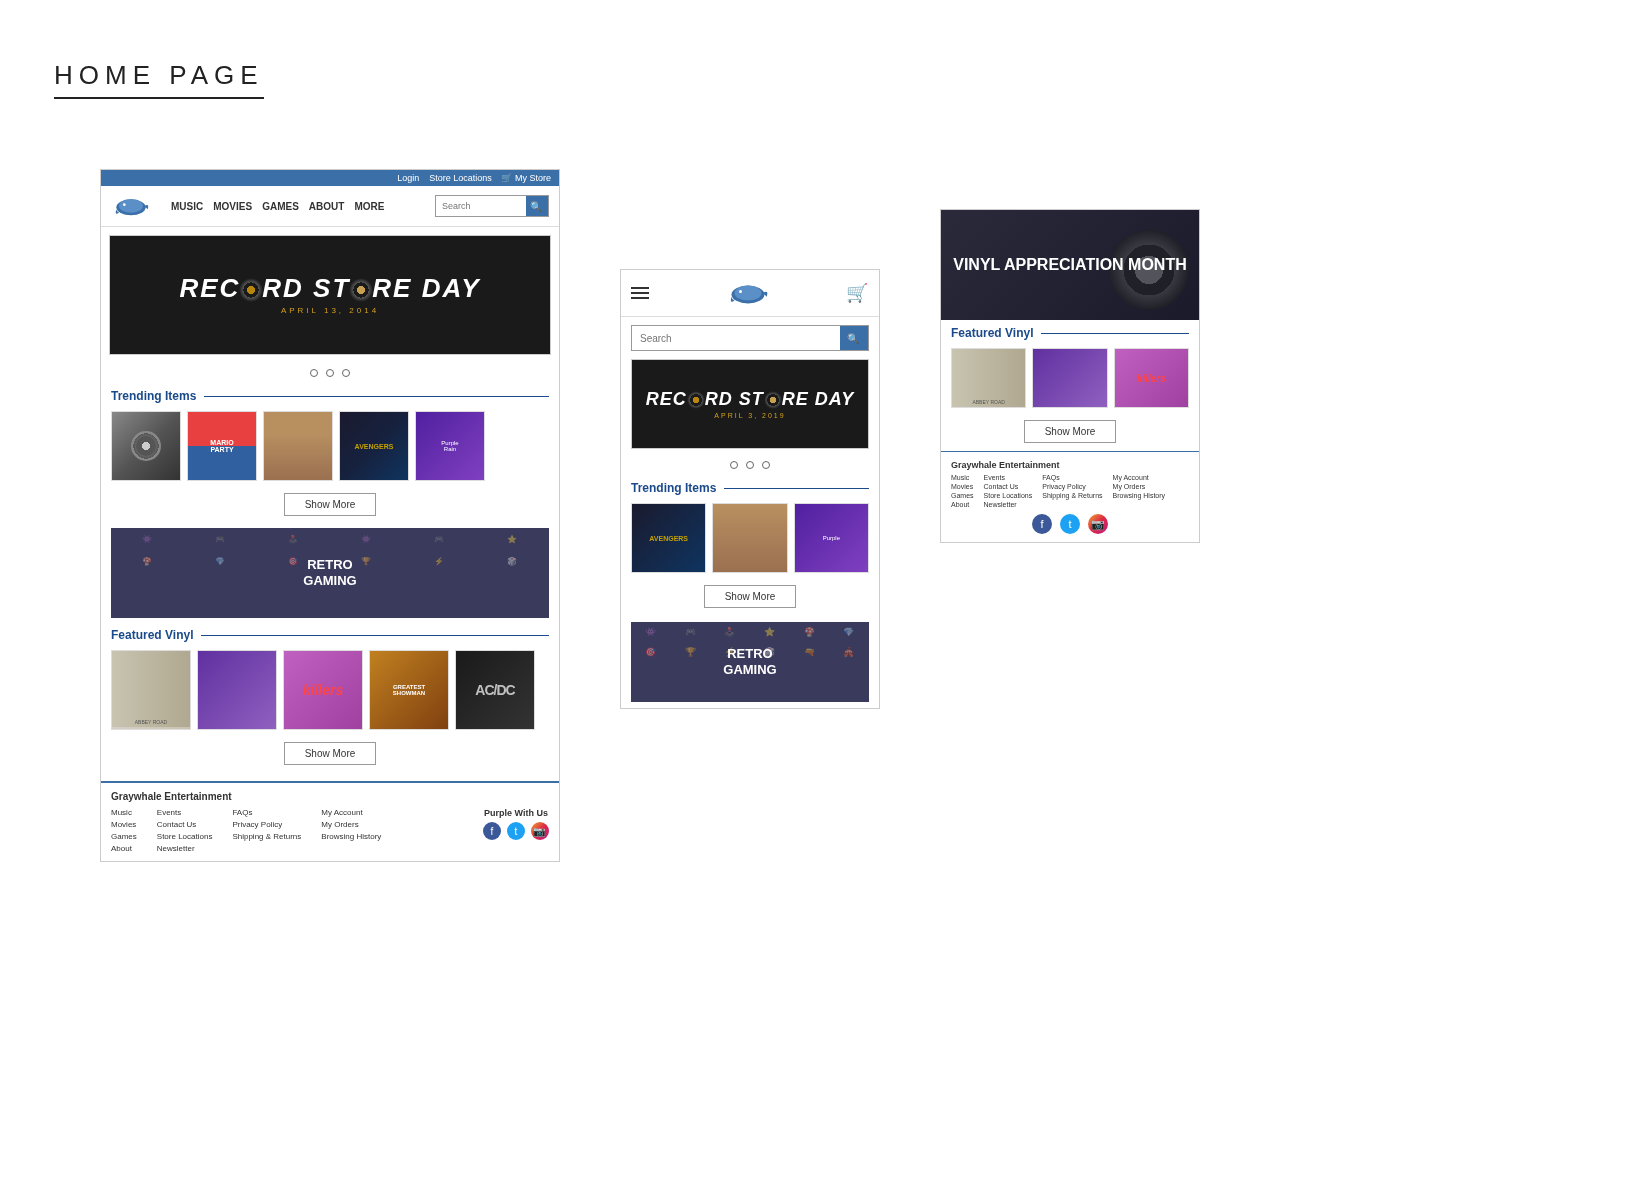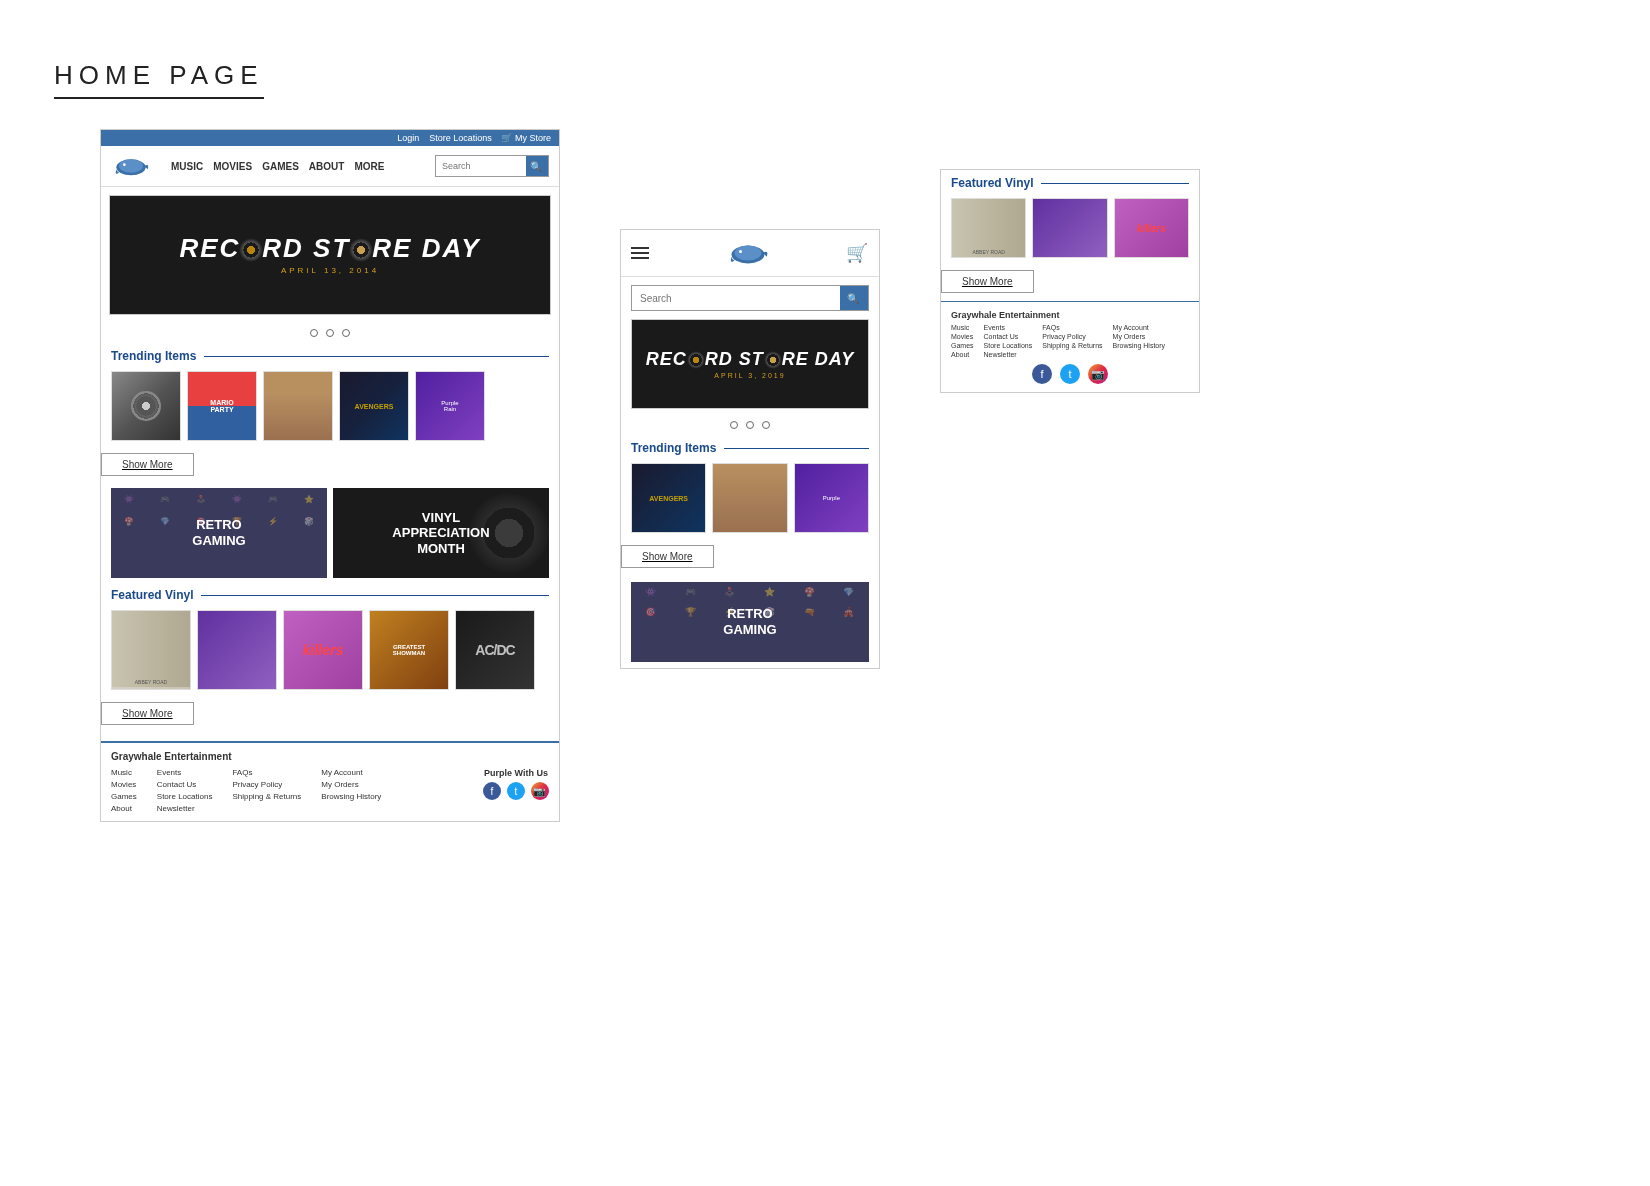--- a/index.html
+++ b/index.html
@@ -26,20 +26,21 @@
       padding-bottom: 6px;
     }
 
     
     .mockups-container {
       display: flex;
       flex-direction: row;
       align-items: flex-start;
       padding: 0 100px;
       gap: 60px;
+      margin-top: 40px;
     }
 
     
     .desktop-mockup {
       width: 460px;
       border: 1.5px solid #ccc;
       background: #fff;
       flex-shrink: 0;
     }
 
@@ -227,23 +228,22 @@
       align-items: center;
       justify-content: center;
       font-size: 6px;
       color: #fff;
       text-align: center;
     }
 
     
     .show-more-wrap {
       display: flex;
-      justify-content: flex-start;
+      justify-content: center;
       padding: 8px 0;
-      text-decoration: underline;
     }
     .show-more-btn {
       border: 1px solid #999;
       background: #fff;
       padding: 5px 20px;
       font-size: 10px;
       cursor: pointer;
       color: #333;
     }
 
@@ -682,26 +682,20 @@
           <div class="gaming-icon-cell">🎮</div>
           <div class="gaming-icon-cell">⭐</div>
           <div class="gaming-icon-cell">🍄</div>
           <div class="gaming-icon-cell">💎</div>
           <div class="gaming-icon-cell">🎯</div>
           <div class="gaming-icon-cell">🏆</div>
           <div class="gaming-icon-cell">⚡</div>
           <div class="gaming-icon-cell">🎲</div>
         </div>
         <div class="promo-text">RETRO<br>GAMING</div>
-      </div>
-      <div class="promo-banner promo-vinyl">
-        <div style="position:absolute;width:100%;height:100%;display:flex;align-items:center;justify-content:flex-end;opacity:0.3;">
-          <div style="width:80px;height:80px;border-radius:50%;background:radial-gradient(circle at 50% 50%, #888 25%, #222 25%, #222 45%, #555 45%, #222 70%);"></div>
-        </div>
-        <div class="promo-text">VINYL<br>APPRECIATION<br>MONTH</div>
       </div>
     </div>
 
     <div class="section-header">
       <span class="section-title">Featured Vinyl</span>
       <div class="section-line"></div>
     </div>
     <div class="featured-grid">
       <div class="featured-item">
         <div class="album-abbey">
@@ -842,20 +836,27 @@
         <div style="display:flex;align-items:center;justify-content:center;font-size:9px;">🔫</div>
         <div style="display:flex;align-items:center;justify-content:center;font-size:9px;">🎪</div>
       </div>
       <div class="promo-text">RETRO<br>GAMING</div>
     </div>
 
   </div>
 
   <div class="mobile-mockup">
 
+    <div class="mobile-hero">
+      <div style="position:absolute;width:100%;height:100%;background:linear-gradient(135deg,#2a2a3a,#1a1a2a);opacity:1;"></div>
+      <div style="position:absolute;right:10px;bottom:10px;width:80px;height:80px;border-radius:50%;background:radial-gradient(circle at 50% 50%,#888 25%,#222 25%,#222 45%,#555 45%,#222 70%);opacity:0.5;"></div>
+      <div class="mobile-hero-text">VINYL
+APPRECIATION
+MONTH</div>
+    </div>
 
     <div class="section-header">
       <span class="section-title">Featured Vinyl</span>
       <div class="section-line"></div>
     </div>
     <div class="mobile-featured-grid">
       <div class="mobile-featured-item">
         <div style="width:100%;height:100%;background:linear-gradient(to right,#c8c4b0,#b0a890);display:flex;align-items:flex-end;justify-content:center;padding-bottom:2px;font-size:5px;color:#555;">ABBEY ROAD</div>
       </div>
       <div class="mobile-featured-item">

